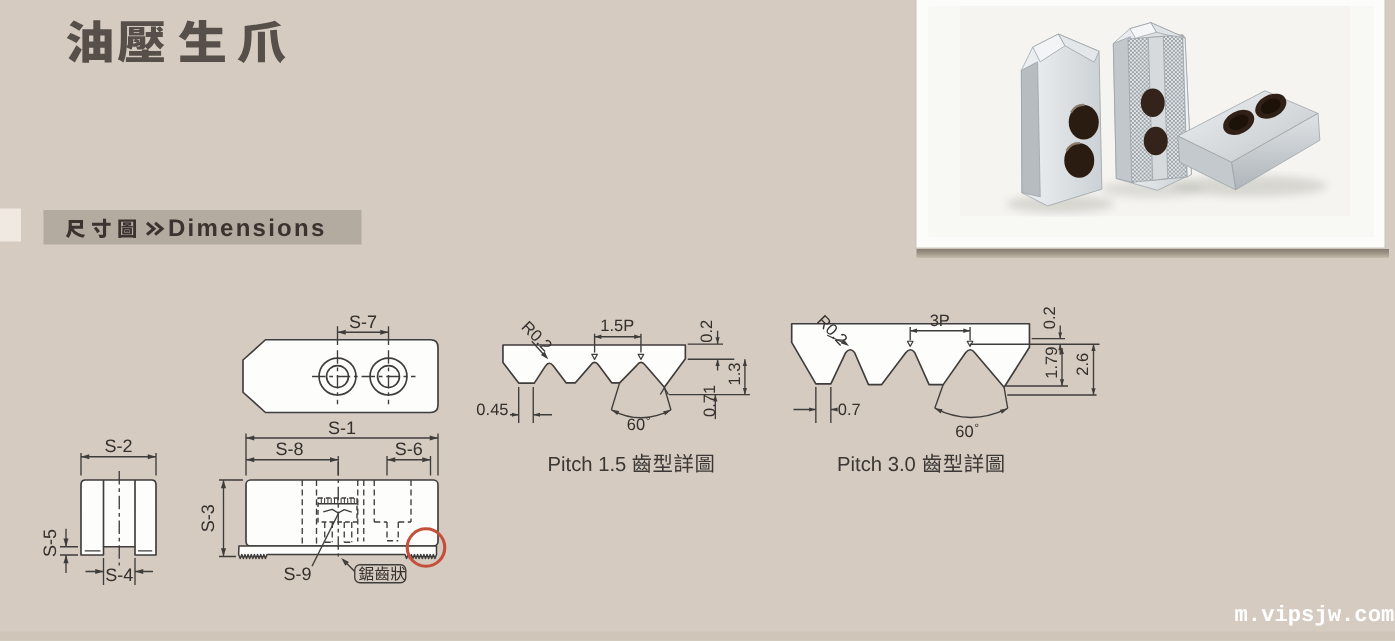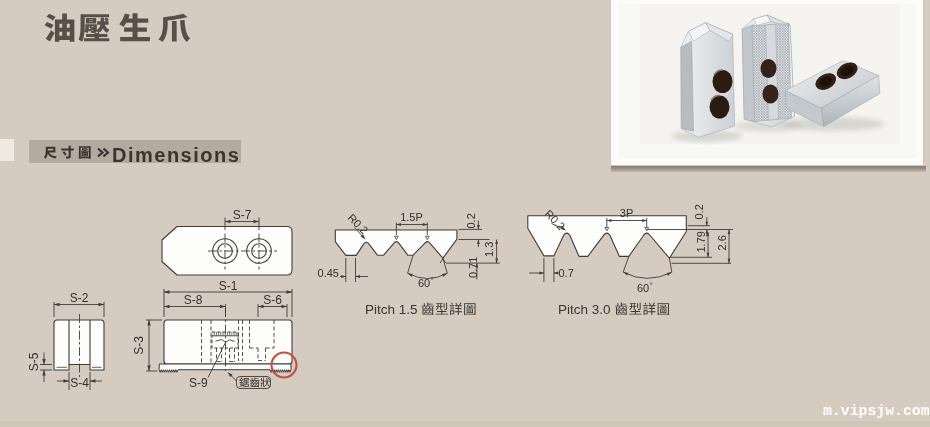--- a/index.html
+++ b/index.html
@@ -4,21 +4,21 @@
 body{width:930px;height:427px;position:relative;overflow:hidden;background:#d5cbc0;font-family:"Liberation Sans",sans-serif}
 .abs{position:absolute}
 </style></head><body>
 
 <div class="abs" style="left:0;top:421px;width:930px;height:6px;background:#cfc5b9"></div>
 
 <div class="abs" style="left:0;top:139px;width:14px;height:22px;background:#efe9e1"></div>
 
 <div class="abs" style="left:29px;top:140px;width:212px;height:22.5px;background:#b3aaa0"></div>
 
-<div class="abs" style="left:112px;top:144px;font-size:20px;font-weight:bold;letter-spacing:1.5px;color:#3a332f">Dimensions</div>
+<div class="abs" style="left:112px;top:144px;font-size:16px;font-weight:bold;letter-spacing:1.5px;color:#3a332f">Dimensions</div>
 
 <div class="abs" style="left:610px;top:0;width:314px;height:166px;background:#fcfcfb;border:1px solid #ccc6bc;border-top:none;box-sizing:border-box"></div>
 
 <div class="abs" style="left:619px;top:4px;width:297px;height:154px;background:#f8f8f5"></div>
 
 <div class="abs" style="left:611px;top:166px;width:315px;height:6px;background:linear-gradient(#877e6f 0%,#9c9283 45%,#c6bcae 100%)"></div>
 <svg class="abs" style="left:619px;top:4px" width="297" height="154" viewBox="619 4 297 154">
 <defs>
 <linearGradient id="fg1" x1="0" y1="0" x2="1" y2="0">
         <stop offset="0" stop-color="#eff2f4"></stop>

